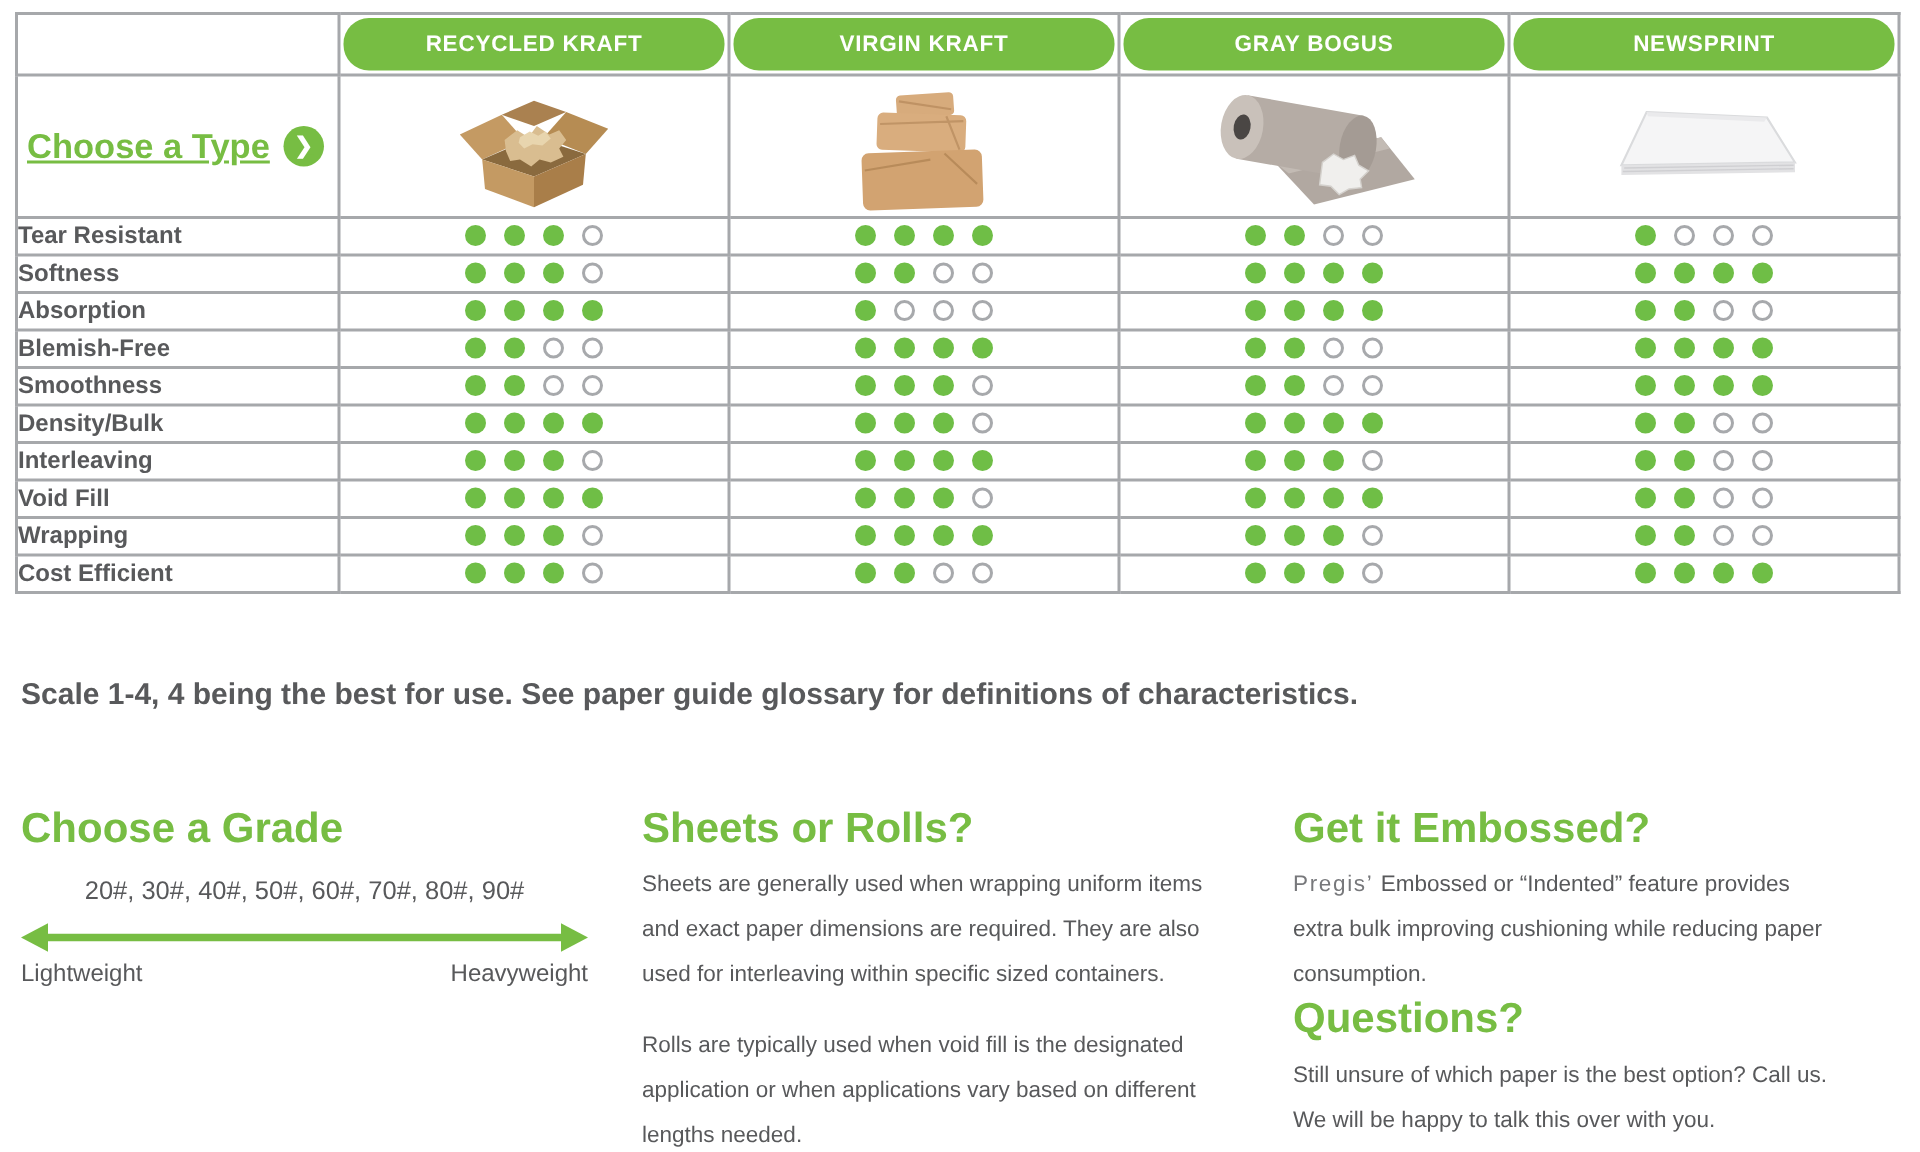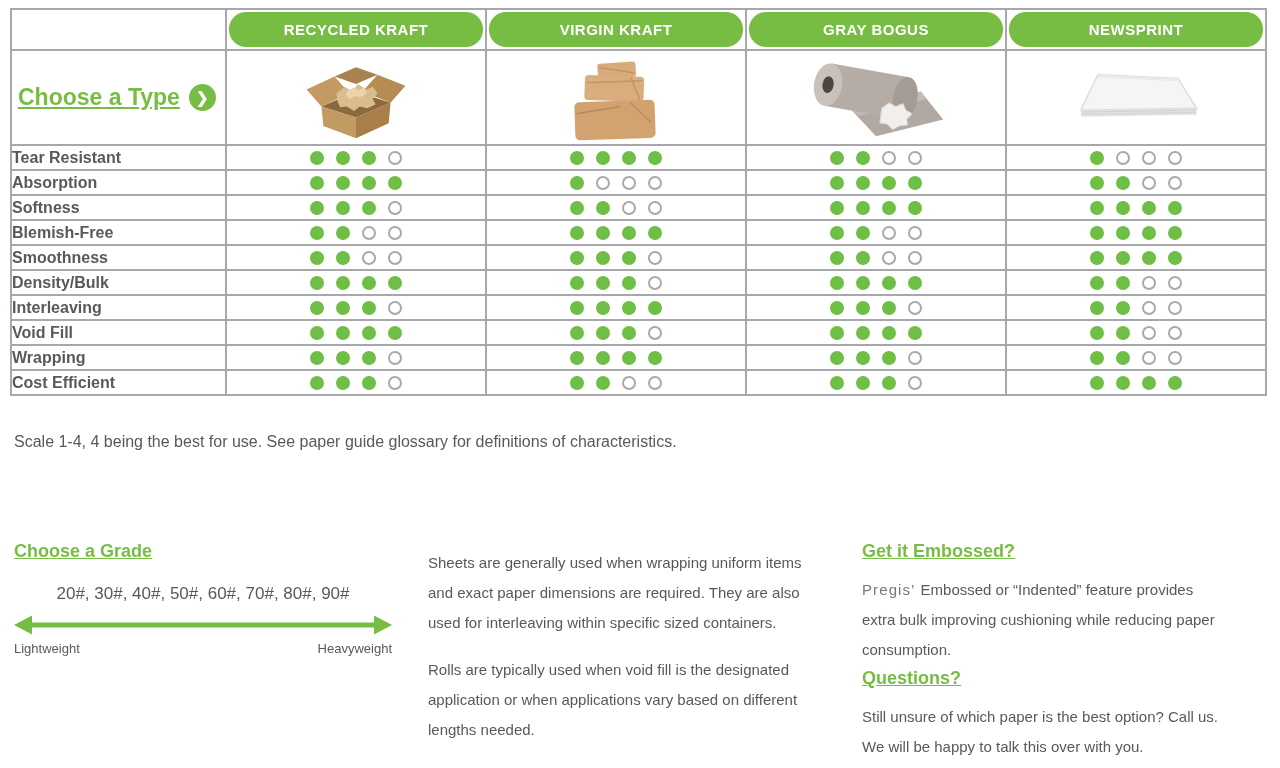--- a/index.html
+++ b/index.html
@@ -34,29 +34,29 @@
     flex:0 0 auto;width:27px;height:27px;border-radius:50%;background:var(--accent);
     color:#fff;display:inline-flex;align-items:center;justify-content:center;
     font-size:15px;font-weight:bold;line-height:1;
   }
   .row-label{font-size:16px;font-weight:bold;padding-left:8px;height:25px;}
   .dots-cell{text-align:center;height:25px;}
   .dot{display:inline-block;width:14px;height:14px;border-radius:50%;margin:0 6px;vertical-align:-2px;}
   .dot.filled{background:var(--dot);}
   .dot.empty{background:#fff;border:2px solid var(--dotEmpty);}
   
-  .scale-note{position:absolute;left:14px;top:433px;font-size:16px;}
+  .scale-note{position:absolute;left:14px;top:452px;font-size:20px;font-weight:bold;}
   .col-section{position:absolute;}
-  .col-section h2{margin:0;font-size:18px;line-height:27px;font-weight:bold;color:var(--accent);text-decoration:underline;}
+  .col-section h2{margin:0;font-size:28px;line-height:27px;font-weight:bold;color:var(--accent);}
   .para{margin:10px 0 0;font-size:15px;line-height:30px;white-space:pre-line;}
   .para.p2{margin-top:17px;}
   .grade-col{left:14px;top:538px;width:378px;}
   .grade-scale{text-align:center;font-size:17px;margin-top:19px;}
   .grade-arrow{display:block;margin-top:9px;}
-  .grade-labels{display:flex;justify-content:space-between;font-size:13px;margin-top:4px;}
+  .grade-labels{display:flex;justify-content:space-between;font-size:16px;margin-top:4px;}
   .sheets-col{left:428px;top:538px;width:418px;}
   .emboss-col{left:862px;top:538px;width:416px;}
   .questions-h{margin-top:17px;}
   .brand{color:#77787b;letter-spacing:1.1px;margin-right:5px;margin-top:44px;}
 </style>
 </head>
 <body>
 
 <table class="compare">
   <colgroup>
@@ -141,32 +141,32 @@
     </tr>
 
   <tr>
         <td class="row-label">Tear Resistant</td>
         <td class="dots-cell"><span class="dot filled"></span><span class="dot filled"></span><span class="dot filled"></span><span class="dot empty"></span></td>
         <td class="dots-cell"><span class="dot filled"></span><span class="dot filled"></span><span class="dot filled"></span><span class="dot filled"></span></td>
         <td class="dots-cell"><span class="dot filled"></span><span class="dot filled"></span><span class="dot empty"></span><span class="dot empty"></span></td>
         <td class="dots-cell"><span class="dot filled"></span><span class="dot empty"></span><span class="dot empty"></span><span class="dot empty"></span></td>
       </tr>
       <tr>
+        <td class="row-label">Softness</td>
+        <td class="dots-cell"><span class="dot filled"></span><span class="dot filled"></span><span class="dot filled"></span><span class="dot empty"></span></td>
+        <td class="dots-cell"><span class="dot filled"></span><span class="dot filled"></span><span class="dot empty"></span><span class="dot empty"></span></td>
+        <td class="dots-cell"><span class="dot filled"></span><span class="dot filled"></span><span class="dot filled"></span><span class="dot filled"></span></td>
+        <td class="dots-cell"><span class="dot filled"></span><span class="dot filled"></span><span class="dot filled"></span><span class="dot filled"></span></td>
+      </tr>
+      <tr>
         <td class="row-label">Absorption</td>
         <td class="dots-cell"><span class="dot filled"></span><span class="dot filled"></span><span class="dot filled"></span><span class="dot filled"></span></td>
         <td class="dots-cell"><span class="dot filled"></span><span class="dot empty"></span><span class="dot empty"></span><span class="dot empty"></span></td>
         <td class="dots-cell"><span class="dot filled"></span><span class="dot filled"></span><span class="dot filled"></span><span class="dot filled"></span></td>
         <td class="dots-cell"><span class="dot filled"></span><span class="dot filled"></span><span class="dot empty"></span><span class="dot empty"></span></td>
-      </tr>
-      <tr>
-        <td class="row-label">Softness</td>
-        <td class="dots-cell"><span class="dot filled"></span><span class="dot filled"></span><span class="dot filled"></span><span class="dot empty"></span></td>
-        <td class="dots-cell"><span class="dot filled"></span><span class="dot filled"></span><span class="dot empty"></span><span class="dot empty"></span></td>
-        <td class="dots-cell"><span class="dot filled"></span><span class="dot filled"></span><span class="dot filled"></span><span class="dot filled"></span></td>
-        <td class="dots-cell"><span class="dot filled"></span><span class="dot filled"></span><span class="dot filled"></span><span class="dot filled"></span></td>
       </tr>
       <tr>
         <td class="row-label">Blemish-Free</td>
         <td class="dots-cell"><span class="dot filled"></span><span class="dot filled"></span><span class="dot empty"></span><span class="dot empty"></span></td>
         <td class="dots-cell"><span class="dot filled"></span><span class="dot filled"></span><span class="dot filled"></span><span class="dot filled"></span></td>
         <td class="dots-cell"><span class="dot filled"></span><span class="dot filled"></span><span class="dot empty"></span><span class="dot empty"></span></td>
         <td class="dots-cell"><span class="dot filled"></span><span class="dot filled"></span><span class="dot filled"></span><span class="dot filled"></span></td>
       </tr>
       <tr>
         <td class="row-label">Smoothness</td>
@@ -223,20 +223,21 @@
     <polygon points="0,12 18,2.5 18,21.5" style="fill:var(--accent)"></polygon>
     <polygon points="378,12 360,2.5 360,21.5" style="fill:var(--accent)"></polygon>
   </svg>
   <div class="grade-labels">
     <span>Lightweight</span>
     <span>Heavyweight</span>
   </div>
 </div>
 
 <div class="col-section sheets-col">
+  <h2>Sheets or Rolls?</h2>
   <p class="para">Sheets are generally used when wrapping uniform items
 and exact paper dimensions are required. They are also
 used for interleaving within specific sized containers.</p>
   <p class="para p2">Rolls are typically used when void fill is the designated
 application or when applications vary based on different
 lengths needed.</p>
 </div>
 
 <div class="col-section emboss-col">
   <h2>Get it Embossed?</h2>

